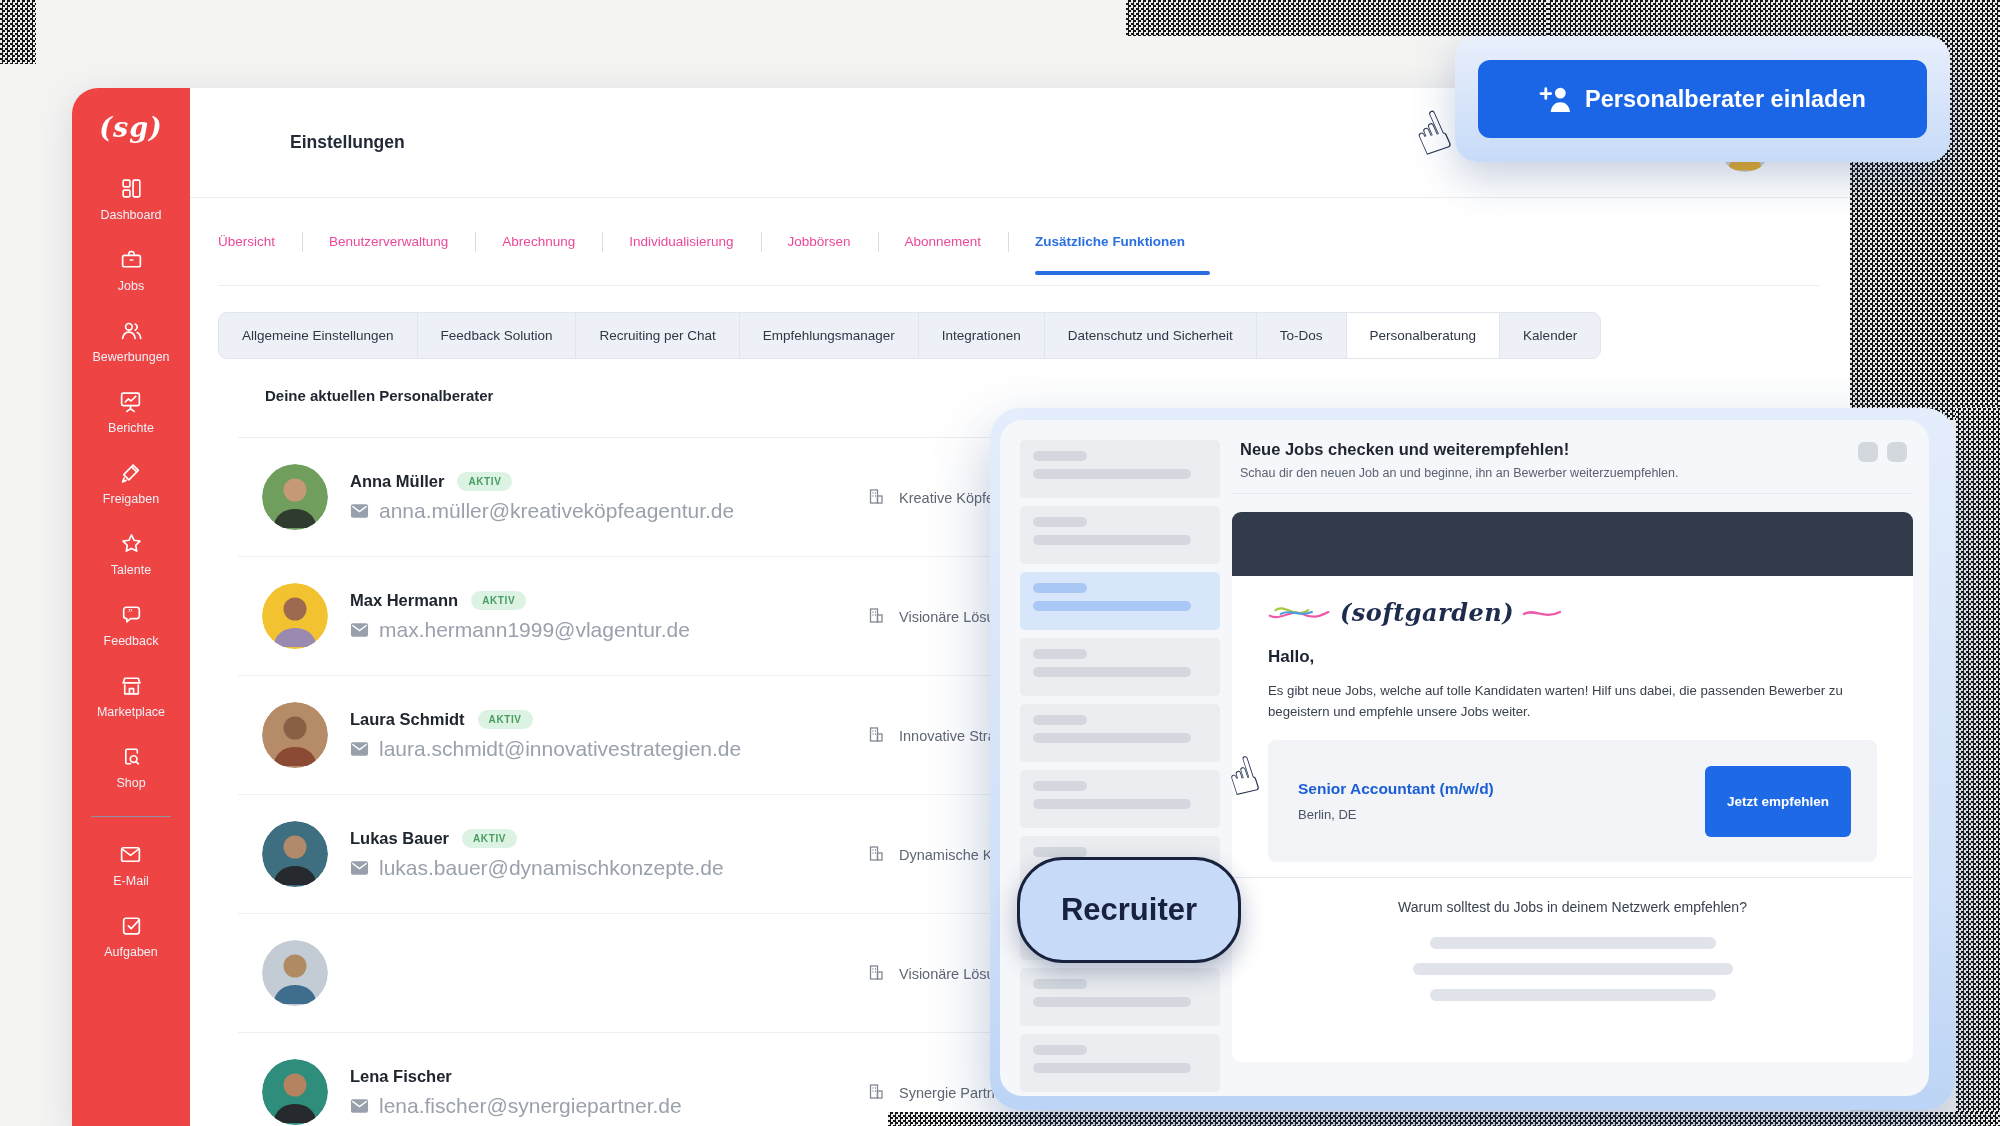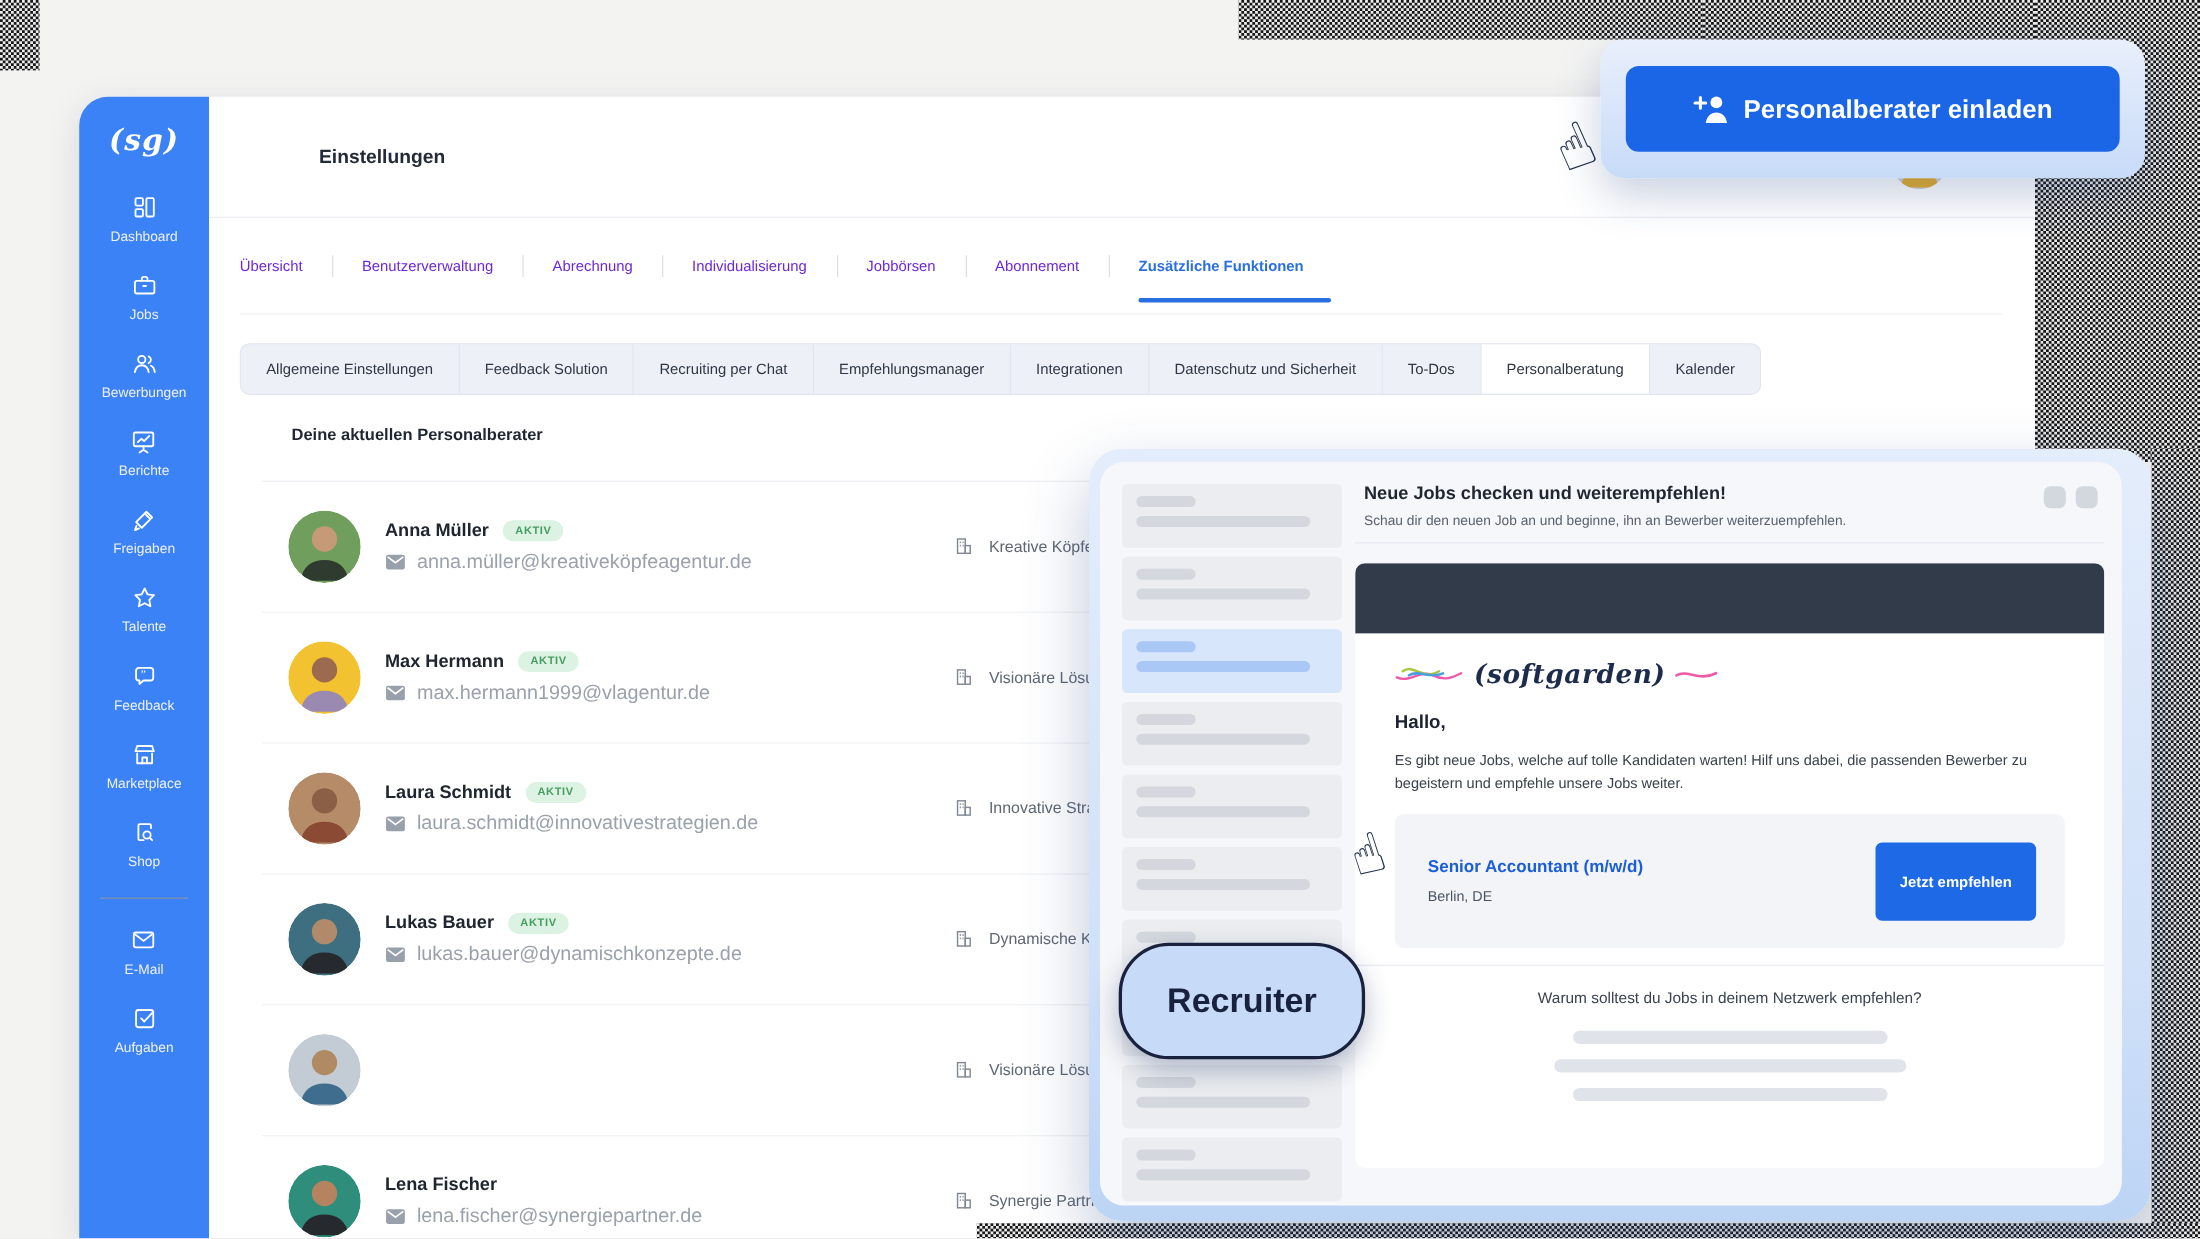--- a/index.html
+++ b/index.html
@@ -10,41 +10,41 @@
   .noise{position:absolute;z-index:0;
     background-image:conic-gradient(#161616 90deg,#ececec 90deg 180deg,#161616 180deg 270deg,#ececec 270deg);
     background-size:5px 5px;}
   .noise.n-bottom{z-index:2;}
 
   
   .app{position:absolute;left:72px;top:88px;width:1778px;height:1038px;background:#fff;
        border-radius:26px 26px 0 0;box-shadow:0 8px 32px rgba(30,40,60,.12);z-index:1;}
 
   
-  .sidebar{position:absolute;left:0;top:0;bottom:0;width:118px;background:#3b82f6;
+  .sidebar{position:absolute;left:0;top:0;bottom:0;width:118px;background:#ef4444;
            border-radius:26px 0 0 0;display:flex;flex-direction:column;align-items:center;padding-top:24px;}
   .sg-logo{color:#fff;font-family:"DejaVu Serif",serif;font-style:italic;font-weight:bold;
            font-size:27px;letter-spacing:1px;margin-bottom:8px;}
   .side-item{display:flex;flex-direction:column;align-items:center;margin-top:25px;cursor:pointer;}
   .side-item svg{width:25px;height:25px;}
   .side-item .lbl{margin-top:7px;font-size:12.5px;color:#eef1f6;}
   .side-divider{width:80px;height:1px;background:#77809100;border-top:1.5px solid #8a93a6;margin-top:26px;}
 
   
   .app-header{position:absolute;left:118px;right:0;top:0;height:110px;border-bottom:1px solid #ecedf1;}
   .page-title{position:absolute;left:100px;top:44px;font-size:17.5px;font-weight:700;color:#232a38;}
   .header-right{position:absolute;right:40px;top:32px;display:flex;align-items:center;gap:26px;}
   .hicon{width:26px;height:26px;cursor:pointer;}
   .bell-wrap{position:relative;}
   .avatar{width:52px;height:52px;border-radius:50%;overflow:hidden;cursor:pointer;}
   .chev{font-size:13px;color:#2f6fe4;cursor:pointer;}
 
   
   .tabs{position:absolute;left:146px;right:30px;top:110px;height:88px;display:flex;align-items:center;border-bottom:1px solid #edeef2;}
-  .tab{position:relative;padding:0 27px;font-size:13.5px;color:#6d28d9;cursor:pointer;white-space:nowrap;}
+  .tab{position:relative;padding:0 27px;font-size:13.5px;color:#ec4899;cursor:pointer;white-space:nowrap;}
   .tab:first-child{padding-left:0;}
   .tab+.tab::before{content:"";position:absolute;left:0;top:50%;transform:translateY(-50%);
      width:1px;height:20px;background:#d9dce3;}
   .tab.active{color:#2a6fe2;font-weight:700;}
   .tab.active::after{content:"";position:absolute;left:27px;right:2px;bottom:-26px;height:4px;
      border-radius:3px;background:#2a6fe2;}
 
   
   .subtabs{position:absolute;left:146px;top:224px;height:47px;display:inline-flex;
      border:1px solid #e1e5ee;border-radius:9px;overflow:hidden;background:#edf0f7;}
@@ -58,21 +58,21 @@
   .list{position:absolute;left:166px;right:0;top:349px;border-top:1px solid #ebedf0;}
   .row{position:relative;height:119px;display:flex;align-items:center;border-bottom:1px solid #eef0f3;cursor:pointer;}
   .p-avatar{width:66px;height:66px;border-radius:50%;overflow:hidden;margin-left:24px;flex:0 0 66px;}
   .p-info{margin-left:22px;}
   .p-name-line{display:flex;align-items:center;gap:13px;}
   .p-name{font-size:16.5px;font-weight:700;color:#20262f;}
   .badge{font-size:10px;font-weight:700;letter-spacing:.6px;color:#479c62;background:#dcf2e2;
      border-radius:10px;padding:4px 11px;}
   .badge:empty{display:none;}
   .p-mail-line{display:flex;align-items:center;gap:10px;margin-top:8px;}
-  .p-mail{font-size:18px;color:#9aa1ac;}
+  .p-mail{font-size:21px;color:#9aa1ac;}
   .p-company{position:absolute;left:630px;top:50%;transform:translateY(-50%);
      display:flex;align-items:center;gap:14px;}
   .p-company .c-name{font-size:14.5px;color:#5f6773;}
 
   
   .invite-card{position:absolute;left:1455px;top:36px;width:495px;height:126px;border-radius:22px;
      background:linear-gradient(180deg,#e9effc,#c7dbf8);box-shadow:0 16px 40px rgba(40,70,130,.25);z-index:5;}
   .invite-btn{position:absolute;left:23px;right:23px;top:24px;bottom:24px;background:#1a66e6;border:none;
      border-radius:12px;display:flex;align-items:center;justify-content:center;gap:13px;cursor:pointer;
      color:#fff;font-size:23.5px;font-weight:700;font-family:inherit;}

